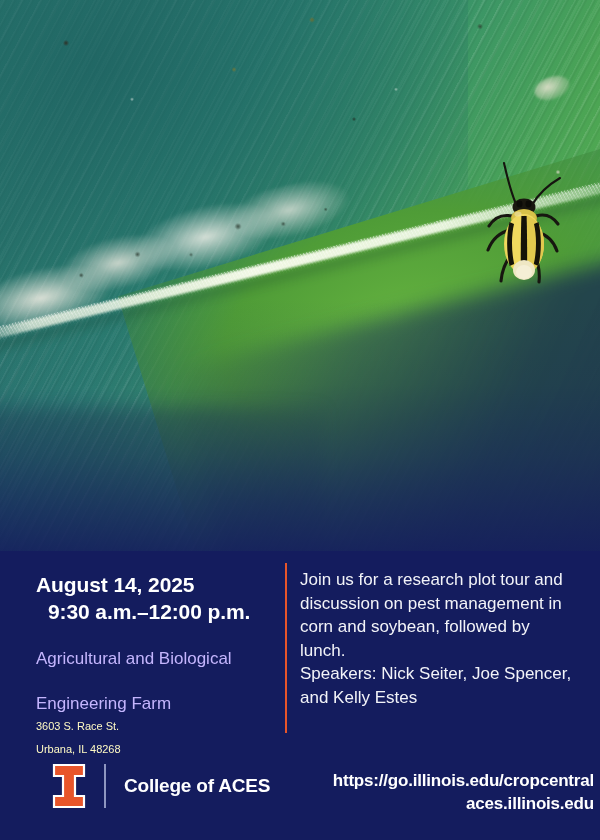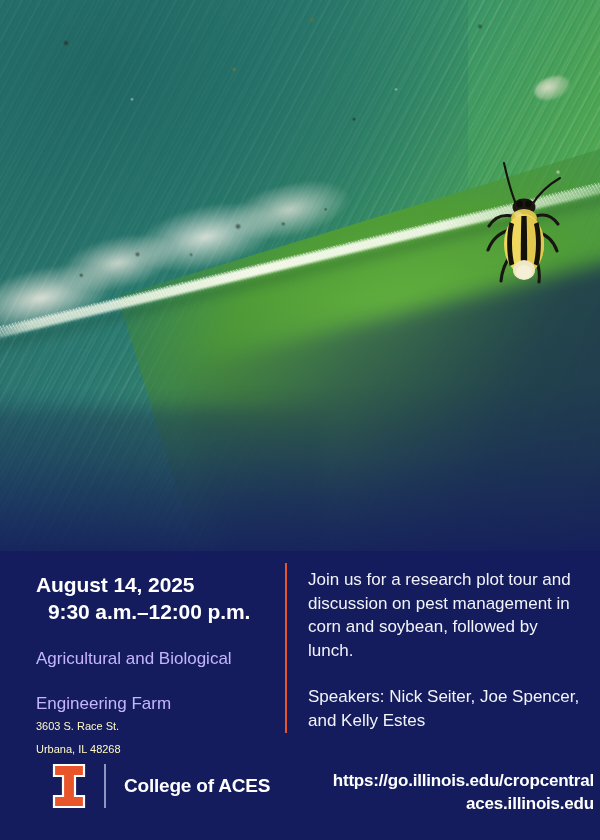--- a/index.html
+++ b/index.html
@@ -295,31 +295,31 @@
     position: absolute;
     left: 285px;
     top: 12px;
     width: 2px;
     height: 170px;
     background: #e8552a;
   }
 
   .info-right {
     position: absolute;
-    left: 308px;
+    left: 300px;
     top: 17px;
     width: 272px;
   }
   .blurb, .speakers {
     font-size: 17px;
     line-height: 23.5px;
     color: #f2f3f8;
     font-weight: normal;
   }
-  .speakers { margin-top: 23px; }
+  .speakers { }
 
   
   .footer {
     position: absolute;
     left: 16px;
     top: 204px;
     width: 600px;
     height: 85px;
   }
   .logo-wrap {

